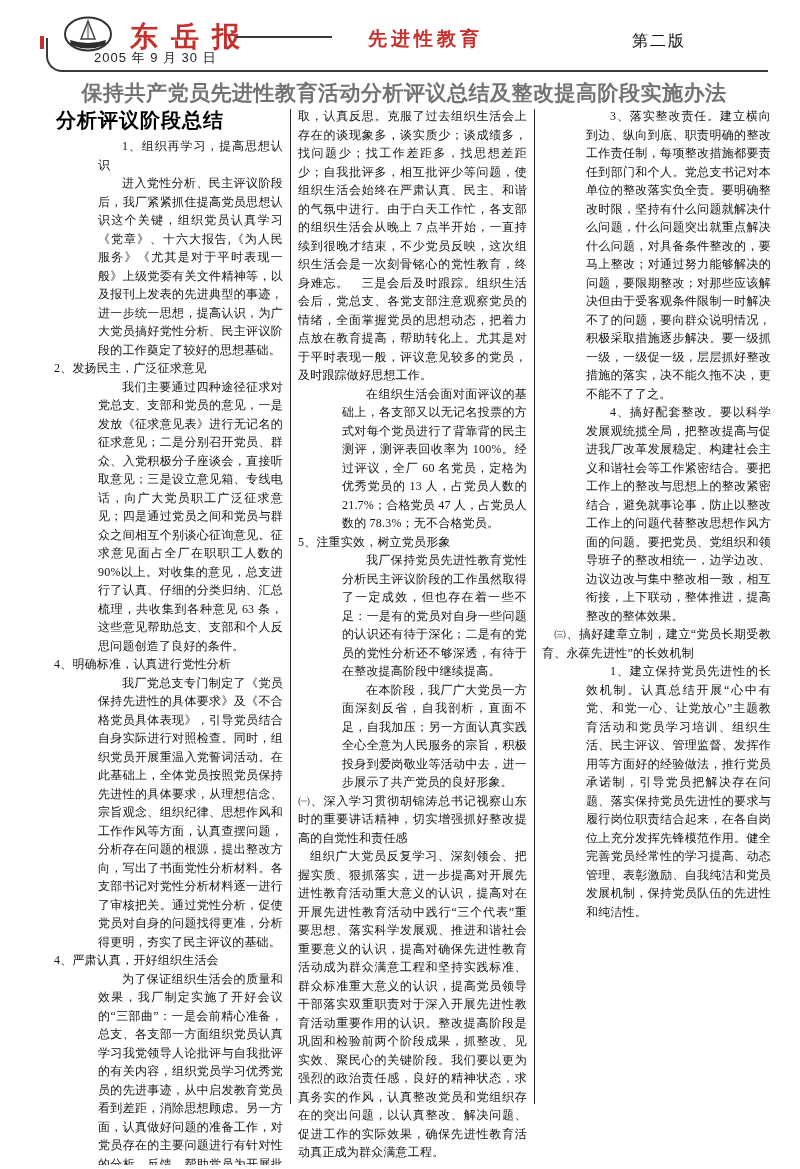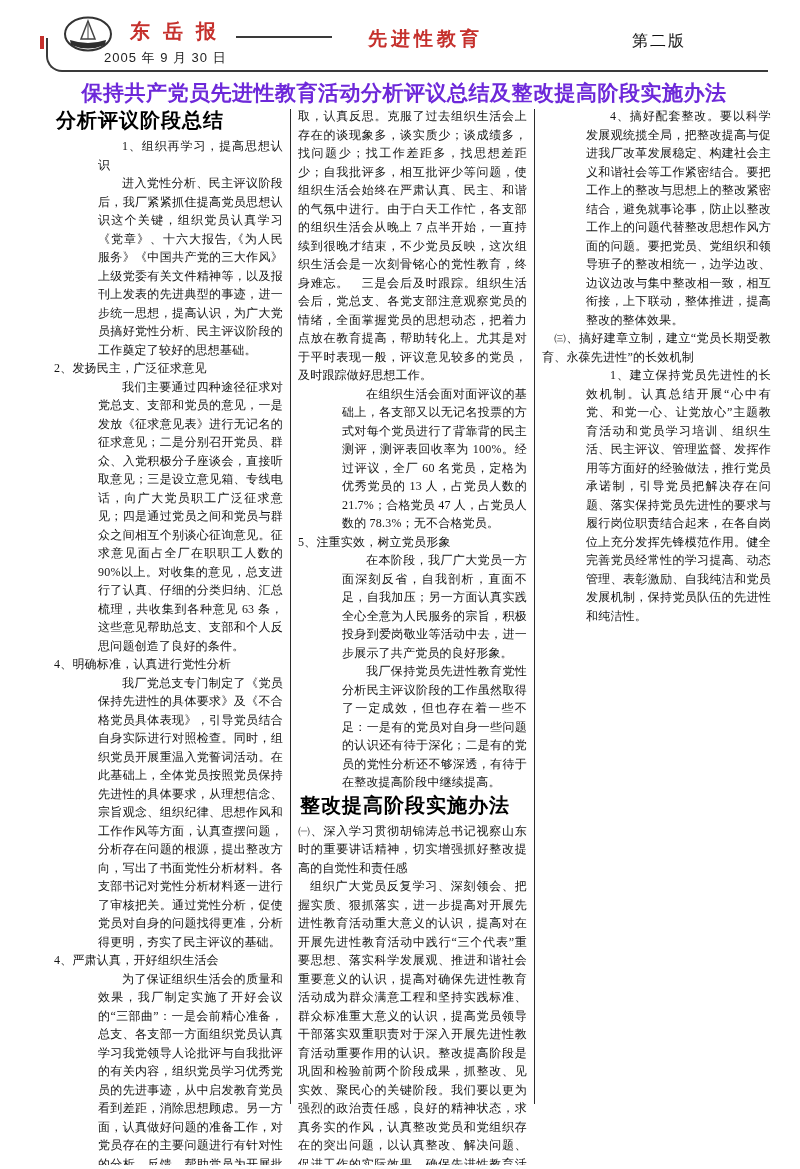--- a/index.html
+++ b/index.html
@@ -13,33 +13,33 @@
   .corner-mark { position:absolute; left:40px; top:36px; width:4px; height:13px; background:#c5302c; }
   .header-frame {
     position:absolute; left:46px; top:38px; width:722px; height:34px;
     border-left:2px solid #3a3a3a; border-bottom:2px solid #3a3a3a;
     border-bottom-left-radius:16px;
   }
   .logo { position:absolute; left:62px; top:15px; width:52px; height:40px; }
   .masthead {
     position:absolute; left:130px; top:18px;
     font-family:"Liberation Serif", serif; font-weight:bold;
-    font-size:20px; letter-spacing:13px; color:#c5302c; white-space:nowrap;
+    font-size:28px; letter-spacing:13px; color:#c5302c; white-space:nowrap;
   }
   .masthead-dash { position:absolute; left:236px; top:36px; width:96px; height:2px; background:#3a3a3a; }
-  .issue-date { position:absolute; left:104px; top:49px; font-size:13px; color:#222; letter-spacing:1px; }
+  .issue-date { position:absolute; left:94px; top:49px; font-size:13px; color:#222; letter-spacing:1px; }
   .section-name {
     position:absolute; left:368px; top:26px; font-size:19px; font-weight:bold;
     color:#c5302c; letter-spacing:4px; white-space:nowrap;text-align:center;
   }
   .page-no { position:absolute; left:632px; top:31px; font-size:16px; color:#111; letter-spacing:2px; }
   
   .headline {
     position:absolute; left:48px; top:79px; width:712px;
-    text-align:center; font-size:21px; font-weight:bold; color:#6d28d9;
+    text-align:center; font-size:21px; font-weight:bold; color:#737373;
     letter-spacing:0.5px; white-space:nowrap;
   }
   
   .columns {
     position:absolute; left:54px; top:107px; width:714px; height:1058px;
     display:flex; flex-direction:row; align-items:stretch;
   }
   .col { width:229px; flex:0 0 auto; overflow:hidden; }
   .vdiv { width:1px; flex:0 0 auto; background:#2b2b2b; margin:2px 7px 0 7px; height:995px; }
   .para {
@@ -76,40 +76,40 @@
   <div class="issue-date">2005 年 9 月 30 日</div>
   <div class="section-name" style="color: rgb(197, 48, 44);">先进性教育</div>
   <div class="page-no">第二版</div>
 
   <h1 class="headline">保持共产党员先进性教育活动分析评议总结及整改提高阶段实施办法</h1>
 
   <div class="columns">
     <div class="col">
         <div class="sec-head">分析评议阶段总结</div>
         <p class="para indent-2">1、组织再学习，提高思想认识</p>
-        <p class="para indent-2">进入党性分析、民主评议阶段后，我厂紧紧抓住提高党员思想认识这个关键，组织党员认真学习《党章》、十六大报告,《为人民服务》《中国共产党的三大作风》上级党委有关文件精神等，以及报刊上发表的先进典型的事迹，进一步统一思想，提高认识，为广大党员搞好党性分析、民主评议阶段的工作奠定了较好的思想基础。</p>
+        <p class="para indent-2">进入党性分析、民主评议阶段后，我厂紧紧抓住提高党员思想认识这个关键，组织党员认真学习《党章》、十六大报告,《为人民服务》《尤其是对于平时表现一般》上级党委有关文件精神等，以及报刊上发表的先进典型的事迹，进一步统一思想，提高认识，为广大党员搞好党性分析、民主评议阶段的工作奠定了较好的思想基础。</p>
         <p class="para indent-0">2、发扬民主，广泛征求意见</p>
         <p class="para indent-2">我们主要通过四种途径征求对党总支、支部和党员的意见，一是发放《征求意见表》进行无记名的征求意见；二是分别召开党员、群众、入党积极分子座谈会，直接听取意见；三是设立意见箱、专线电话，向广大党员职工广泛征求意见；四是通过党员之间和党员与群众之间相互个别谈心征询意见。征求意见面占全厂在职职工人数的90%以上。对收集的意见，总支进行了认真、仔细的分类归纳、汇总梳理，共收集到各种意见 63 条，这些意见帮助总支、支部和个人反思问题创造了良好的条件。</p>
         <p class="para indent-0">4、明确标准，认真进行党性分析</p>
         <p class="para indent-2">我厂党总支专门制定了《党员保持先进性的具体要求》及《不合格党员具体表现》，引导党员结合自身实际进行对照检查。同时，组织党员开展重温入党誓词活动。在此基础上，全体党员按照党员保持先进性的具体要求，从理想信念、宗旨观念、组织纪律、思想作风和工作作风等方面，认真查摆问题，分析存在问题的根源，提出整改方向，写出了书面党性分析材料。各支部书记对党性分析材料逐一进行了审核把关。通过党性分析，促使党员对自身的问题找得更准，分析得更明，夯实了民主评议的基础。</p>
         <p class="para indent-0">4、严肃认真，开好组织生活会</p>
         <p class="para indent-2">为了保证组织生活会的质量和效果，我厂制定实施了开好会议的“三部曲”：一是会前精心准备，总支、各支部一方面组织党员认真学习我党领导人论批评与自我批评的有关内容，组织党员学习优秀党员的先进事迹，从中启发教育党员看到差距，消除思想顾虑。另一方面，认真做好问题的准备工作，对党员存在的主要问题进行有针对性的分析、反馈，帮助党员为开展批评提供依据，做好心理准备。二是会上严肃认真。组织生活会上，广大党员认真对照“三个代表”重要思想和保持党员先进性的具体要求，摆出了自己在理想信念、宗旨观念、组织纪律、思想作风和工作作风等方面存在的问题，从世界观、人生观、价值观上作自我解剖，提出了今后的整改方向。党总支成员、各支部书记带头发扬民主，率先进行批评与自我批评，给广大党员带好头。其它党员也敞开心扉，既坦诚解剖自己，又勇于批评他人，开展健康的思想交锋。对于来自同志间的批评意见，大家本着“言者无罪，闻者足戒”，“有则改之，无则加勉”的态度，虚心听</p>
       </div>
     <div class="vdiv"></div>
     <div class="col">
         <p class="para indent-0">取，认真反思。克服了过去组织生活会上存在的谈现象多，谈实质少；谈成绩多，找问题少；找工作差距多，找思想差距少；自我批评多，相互批评少等问题，使组织生活会始终在严肃认真、民主、和谐的气氛中进行。由于白天工作忙，各支部的组织生活会从晚上 7 点半开始，一直持续到很晚才结束，不少党员反映，这次组织生活会是一次刻骨铭心的党性教育，终身难忘。　三是会后及时跟踪。组织生活会后，党总支、各党支部注意观察党员的情绪，全面掌握党员的思想动态，把着力点放在教育提高，帮助转化上。尤其是对于平时表现一般，评议意见较多的党员，及时跟踪做好思想工作。</p>
         <p class="para indent-2">在组织生活会面对面评议的基础上，各支部又以无记名投票的方式对每个党员进行了背靠背的民主测评，测评表回收率为 100%。经过评议，全厂 60 名党员，定格为优秀党员的 13 人，占党员人数的 21.7%；合格党员 47 人，占党员人数的 78.3%；无不合格党员。</p>
         <p class="para indent-0">5、注重实效，树立党员形象</p>
+        <p class="para indent-2">我厂保持党员先进性教育党性分析民主评议阶段的工作虽然取得了一定成效，但也存在着一些不足：一是有的党员对自身一些问题的认识还有待于深化；二是有的党员的党性分析还不够深透，有待于在整改提高阶段中继续提高。</p>
         <p class="para indent-2">在本阶段，我厂广大党员一方面深刻反省，自我剖析，直面不足，自我加压；另一方面认真实践全心全意为人民服务的宗旨，积极投身到爱岗敬业等活动中去，进一步展示了共产党员的良好形象。</p>
-        <p class="para indent-2">我厂保持党员先进性教育党性分析民主评议阶段的工作虽然取得了一定成效，但也存在着一些不足：一是有的党员对自身一些问题的认识还有待于深化；二是有的党员的党性分析还不够深透，有待于在整改提高阶段中继续提高。</p>
-        <div class="sec-head">整改提高阶段实施办法</div>
         <p class="para indent-0">㈠、深入学习贯彻胡锦涛总书记视察山东时的重要讲话精神，切实增强抓好整改提高的自觉性和责任感</p>
         <p class="para indent-1">组织广大党员反复学习、深刻领会、把握实质、狠抓落实，进一步提高对开展先进性教育活动重大意义的认识，提高对在开展先进性教育活动中践行“三个代表”重要思想、落实科学发展观、推进和谐社会重要意义的认识，提高对确保先进性教育活动成为群众满意工程和坚持实践标准、群众标准重大意义的认识，提高党员领导干部落实双重职责对于深入开展先进性教育活动重要作用的认识。整改提高阶段是巩固和检验前两个阶段成果，抓整改、见实效、聚民心的关键阶段。我们要以更为强烈的政治责任感，良好的精神状态，求真务实的作风，认真整改党员和党组织存在的突出问题，以认真整改、解决问题、促进工作的实际效果，确保先进性教育活动真正成为群众满意工程。</p>
       </div>
     <div class="vdiv"></div>
     <div class="col">
+        <p class="para indent-2">3、落实整改责任。建立横向到边、纵向到底、职责明确的整改工作责任制，每项整改措施都要责任到部门和个人。党总支书记对本单位的整改落实负全责。要明确整改时限，坚持有什么问题就解决什么问题，什么问题突出就重点解决什么问题，对具备条件整改的，要马上整改；对通过努力能够解决的问题，要限期整改；对那些应该解决但由于受客观条件限制一时解决不了的问题，要向群众说明情况，积极采取措施逐步解决。要一级抓一级，一级促一级，层层抓好整改措施的落实，决不能久拖不决，更不能不了了之。</p>
         <p class="para indent-2">4、搞好配套整改。要以科学发展观统揽全局，把整改提高与促进我厂改革发展稳定、构建社会主义和谐社会等工作紧密结合。要把工作上的整改与思想上的整改紧密结合，避免就事论事，防止以整改工作上的问题代替整改思想作风方面的问题。要把党员、党组织和领导班子的整改相统一，边学边改、边议边改与集中整改相一致，相互衔接，上下联动，整体推进，提高整改的整体效果。</p>
         <p class="para indent-1">㈢、搞好建章立制，建立“党员长期受教育、永葆先进性”的长效机制</p>
         <p class="para indent-2">1、建立保持党员先进性的长效机制。认真总结开展“心中有党、和党一心、让党放心”主题教育活动和党员学习培训、组织生活、民主评议、管理监督、发挥作用等方面好的经验做法，推行党员承诺制，引导党员把解决存在问题、落实保持党员先进性的要求与履行岗位职责结合起来，在各自岗位上充分发挥先锋模范作用。健全完善党员经常性的学习提高、动态管理、表彰激励、自我纯洁和党员发展机制，保持党员队伍的先进性和纯洁性。</p>
       </div>
   </div>
 
 </div>
 
 </body></html>

